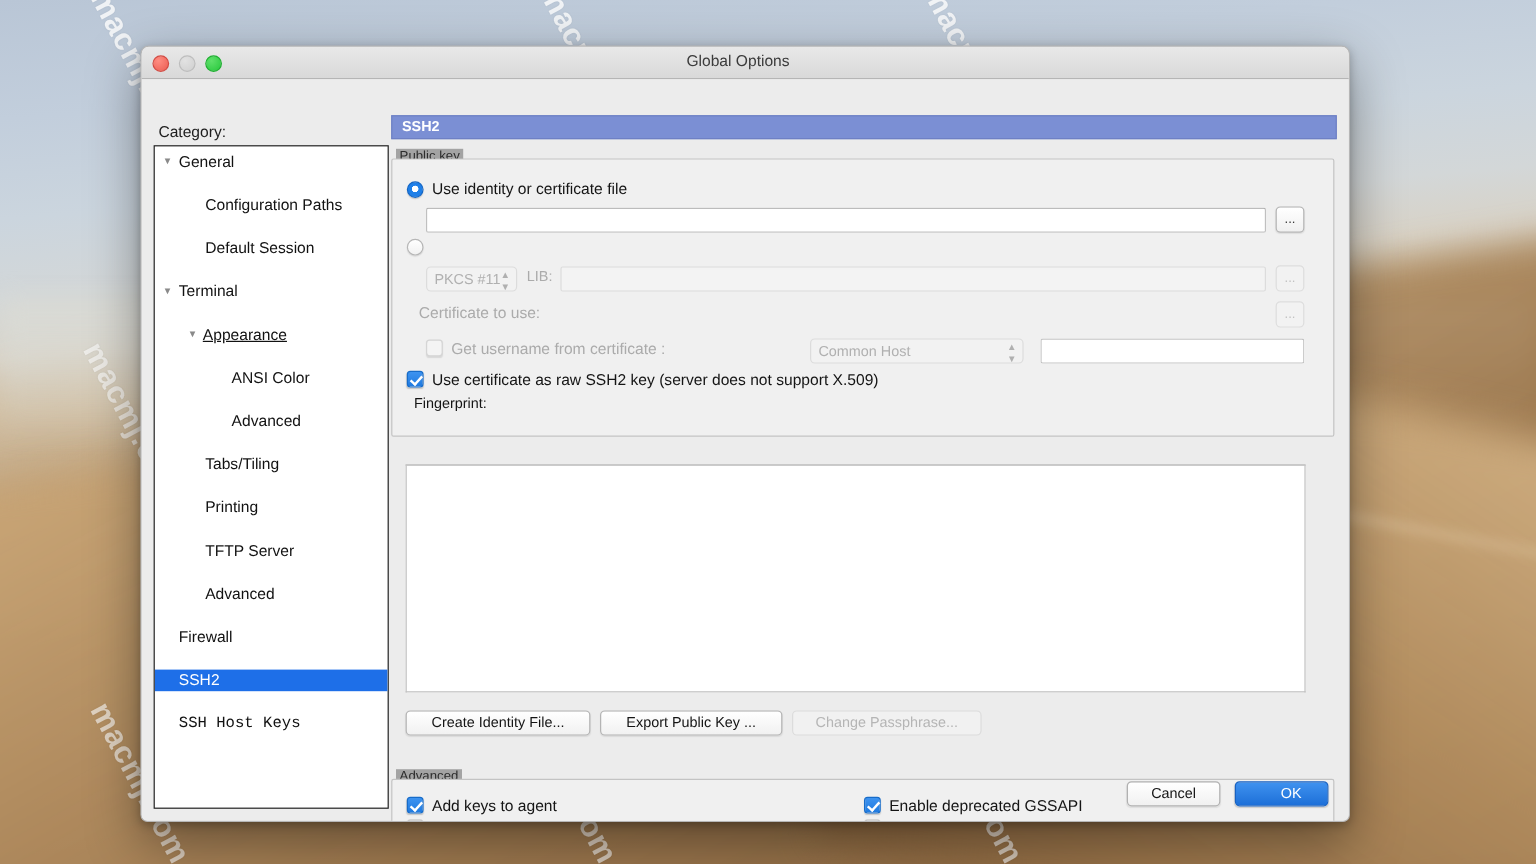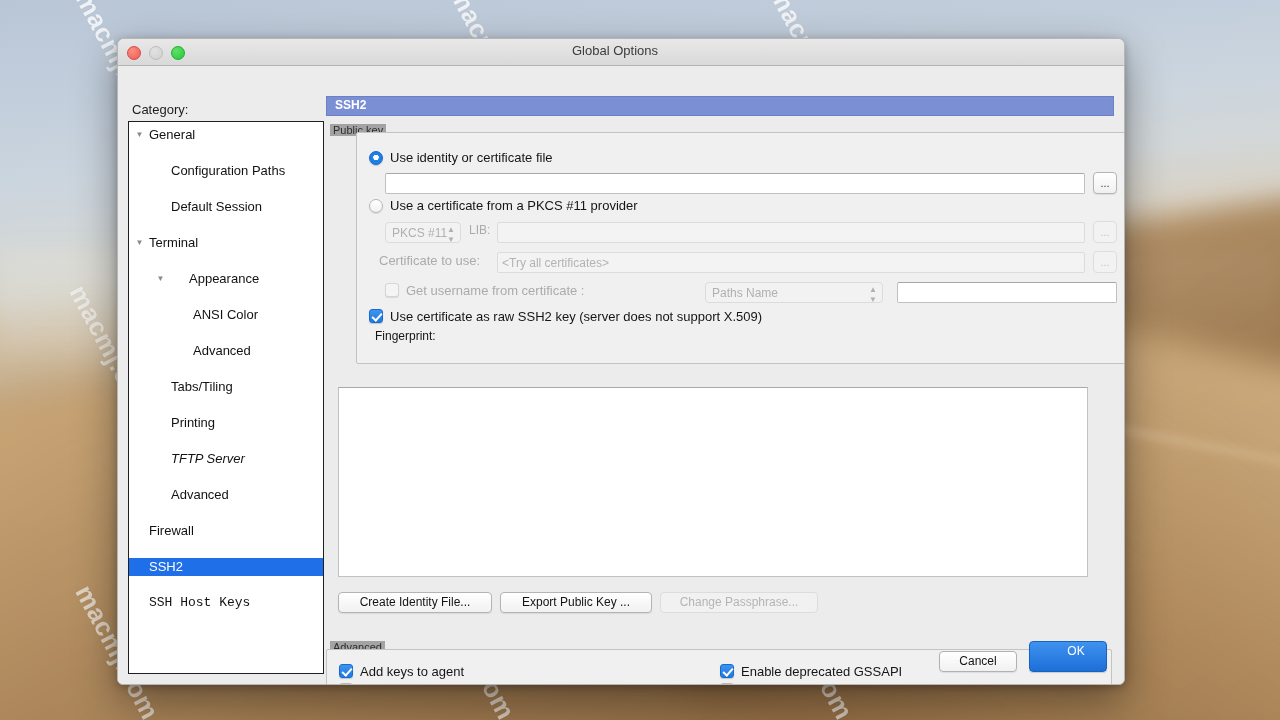--- a/index.html
+++ b/index.html
@@ -206,21 +206,21 @@
     border-radius: 2px;
   }
   .group-title {
     position: absolute;
     font-size: 11px;
     color: #2c2c2c;
     background: #a3a3a3;
     padding: 0 3px;
   }
 
-  #pubkey-group { left: 0; top: 36px; width: 784px; height: 230px; margin-left: 30px; }
+  #pubkey-group { left: 0; top: 36px; width: 784px; height: 230px; }
   #pubkey-title { left: 4px; top: 28px; }
 
   #advanced-group { left: 0; top: 553px; width: 784px; height: 75px; }
   #advanced-title { left: 4px; top: 545px; }
 
   
   .radio {
     position: absolute;
     width: 14px; height: 14px;
     border-radius: 50%;
@@ -376,21 +376,21 @@
     border: 1px solid #b1b1b1;
     border-radius: 4px;
     font-size: 12px; color: #141414;
     text-align: center; line-height: 19px;
     box-shadow: 0 1px 1px rgba(0,0,0,0.08);
     box-sizing: border-box;
   }
   #ok-btn {
     position: absolute;
     right: 17px; bottom: 12px;
-    width: 78px; height: 31px;
+    width: 78px; height: 21px;
     background: linear-gradient(180deg, #3f92ef, #1d6fd8);
     border: 1px solid #1862c2;
     border-radius: 4px;
     font-size: 12px; color: #ffffff;
     text-align: center; line-height: 19px;
     box-shadow: 0 1px 1px rgba(0,0,0,0.16);
     box-sizing: border-box;
     padding-left: 16px;
   }
 </style>
@@ -440,36 +440,36 @@
       </div>
       <div class="tnode" style="top:40px;">
         <span class="tlabel" style="left:42px;">Default Session</span>
       </div>
       <div class="tnode" style="top:58px;">
         <span class="tw" style="left:4px;">▼</span>
         <span class="tlabel" style="left:20px;">Terminal</span>
       </div>
       <div class="tnode" style="top:76px;">
         <span class="tw" style="left:25px;">▼</span>
-        <span class="tlabel" style="left:60px;">Appearance</span>
+        <span class="tlabel" style="left:40px;text-decoration:underline;">Appearance</span>
       </div>
       <div class="tnode" style="top:94px;">
         <span class="tlabel" style="left:64px;">ANSI Color</span>
       </div>
       <div class="tnode" style="top:112px;">
         <span class="tlabel" style="left:64px;">Advanced</span>
       </div>
       <div class="tnode" style="top:130px;">
         <span class="tlabel" style="left:42px;">Tabs/Tiling</span>
       </div>
       <div class="tnode" style="top:148px;">
         <span class="tlabel" style="left:42px;">Printing</span>
       </div>
       <div class="tnode" style="top:166px;">
-        <span class="tlabel" style="left:42px;font-style:italic;">TFTP Server</span>
+        <span class="tlabel" style="left:42px;">TFTP Server</span>
       </div>
       <div class="tnode" style="top:184px;">
         <span class="tlabel" style="left:42px;">Advanced</span>
       </div>
       <div class="tnode" style="top:202px;">
         <span class="tlabel" style="left:20px;">Firewall</span>
       </div>
       <div class="tnode sel" style="top:220px; left:0; right:0;">
         <span class="tlabel" style="left:20px;">SSH2</span>
       </div>
@@ -486,41 +486,39 @@
 
       <div class="group-title" id="pubkey-title">Public key</div>
       <div class="group" id="pubkey-group">
 
         <div class="radio on" style="left:12px; top:18px;"></div>
         <div class="ctl-label" style="left:33px; top:17px;">Use identity or certificate file</div>
         <div class="field" style="left:28px; top:40px; width:700px; height:21px;"></div>
         <div class="dots-btn" style="left:736px; top:39px;">...</div>
 
         <div class="radio off" style="left:12px; top:66px;"></div>
-        <div class="ctl-label" style="left:33px; top:65px;">Use a certificate from a PKCS #11 provider</div>
 
         <div class="combo disabled" style="left:28px; top:89px; width:76px; height:21px;">
           <span>PKCS #11</span>
           <span class="arrows">
               <span class="up">▲</span>
               <span class="dn">▼</span>
             </span>
         </div>
         <div class="ctl-label disabled" style="left:112px; top:90px; font-size:12px;">LIB:</div>
         <div class="field disabled" style="left:140px; top:89px; width:588px; height:21px;"></div>
         <div class="dots-btn disabled" style="left:736px; top:88px;">...</div>
 
         <div class="ctl-label disabled" style="left:22px; top:120px;">Certificate to use:</div>
-        <div class="field disabled" style="left:140px; top:119px; width:588px; height:21px;">&lt;Try all certificates&gt;</div>
         <div class="dots-btn disabled" style="left:736px; top:118px;">...</div>
 
         <div class="cb off disabled" style="left:28px; top:150px;"></div>
         <div class="ctl-label disabled" style="left:49px; top:150px;text-align:right;">Get username from certificate :</div>
         <div class="combo disabled" style="left:348px; top:149px; width:178px; height:21px;">
-          <span>Paths Name</span>
+          <span>Common Host</span>
           <span class="arrows">
               <span class="up">▲</span>
               <span class="dn">▼</span>
             </span>
         </div>
         <div class="field" style="left:540px; top:149px; width:220px; height:21px;"></div>
 
         <div class="cb on" style="left:12px; top:176px;"></div>
         <div class="ctl-label" style="left:33px; top:176px;">Use certificate as raw SSH2 key (server does not support X.509)</div>
 

